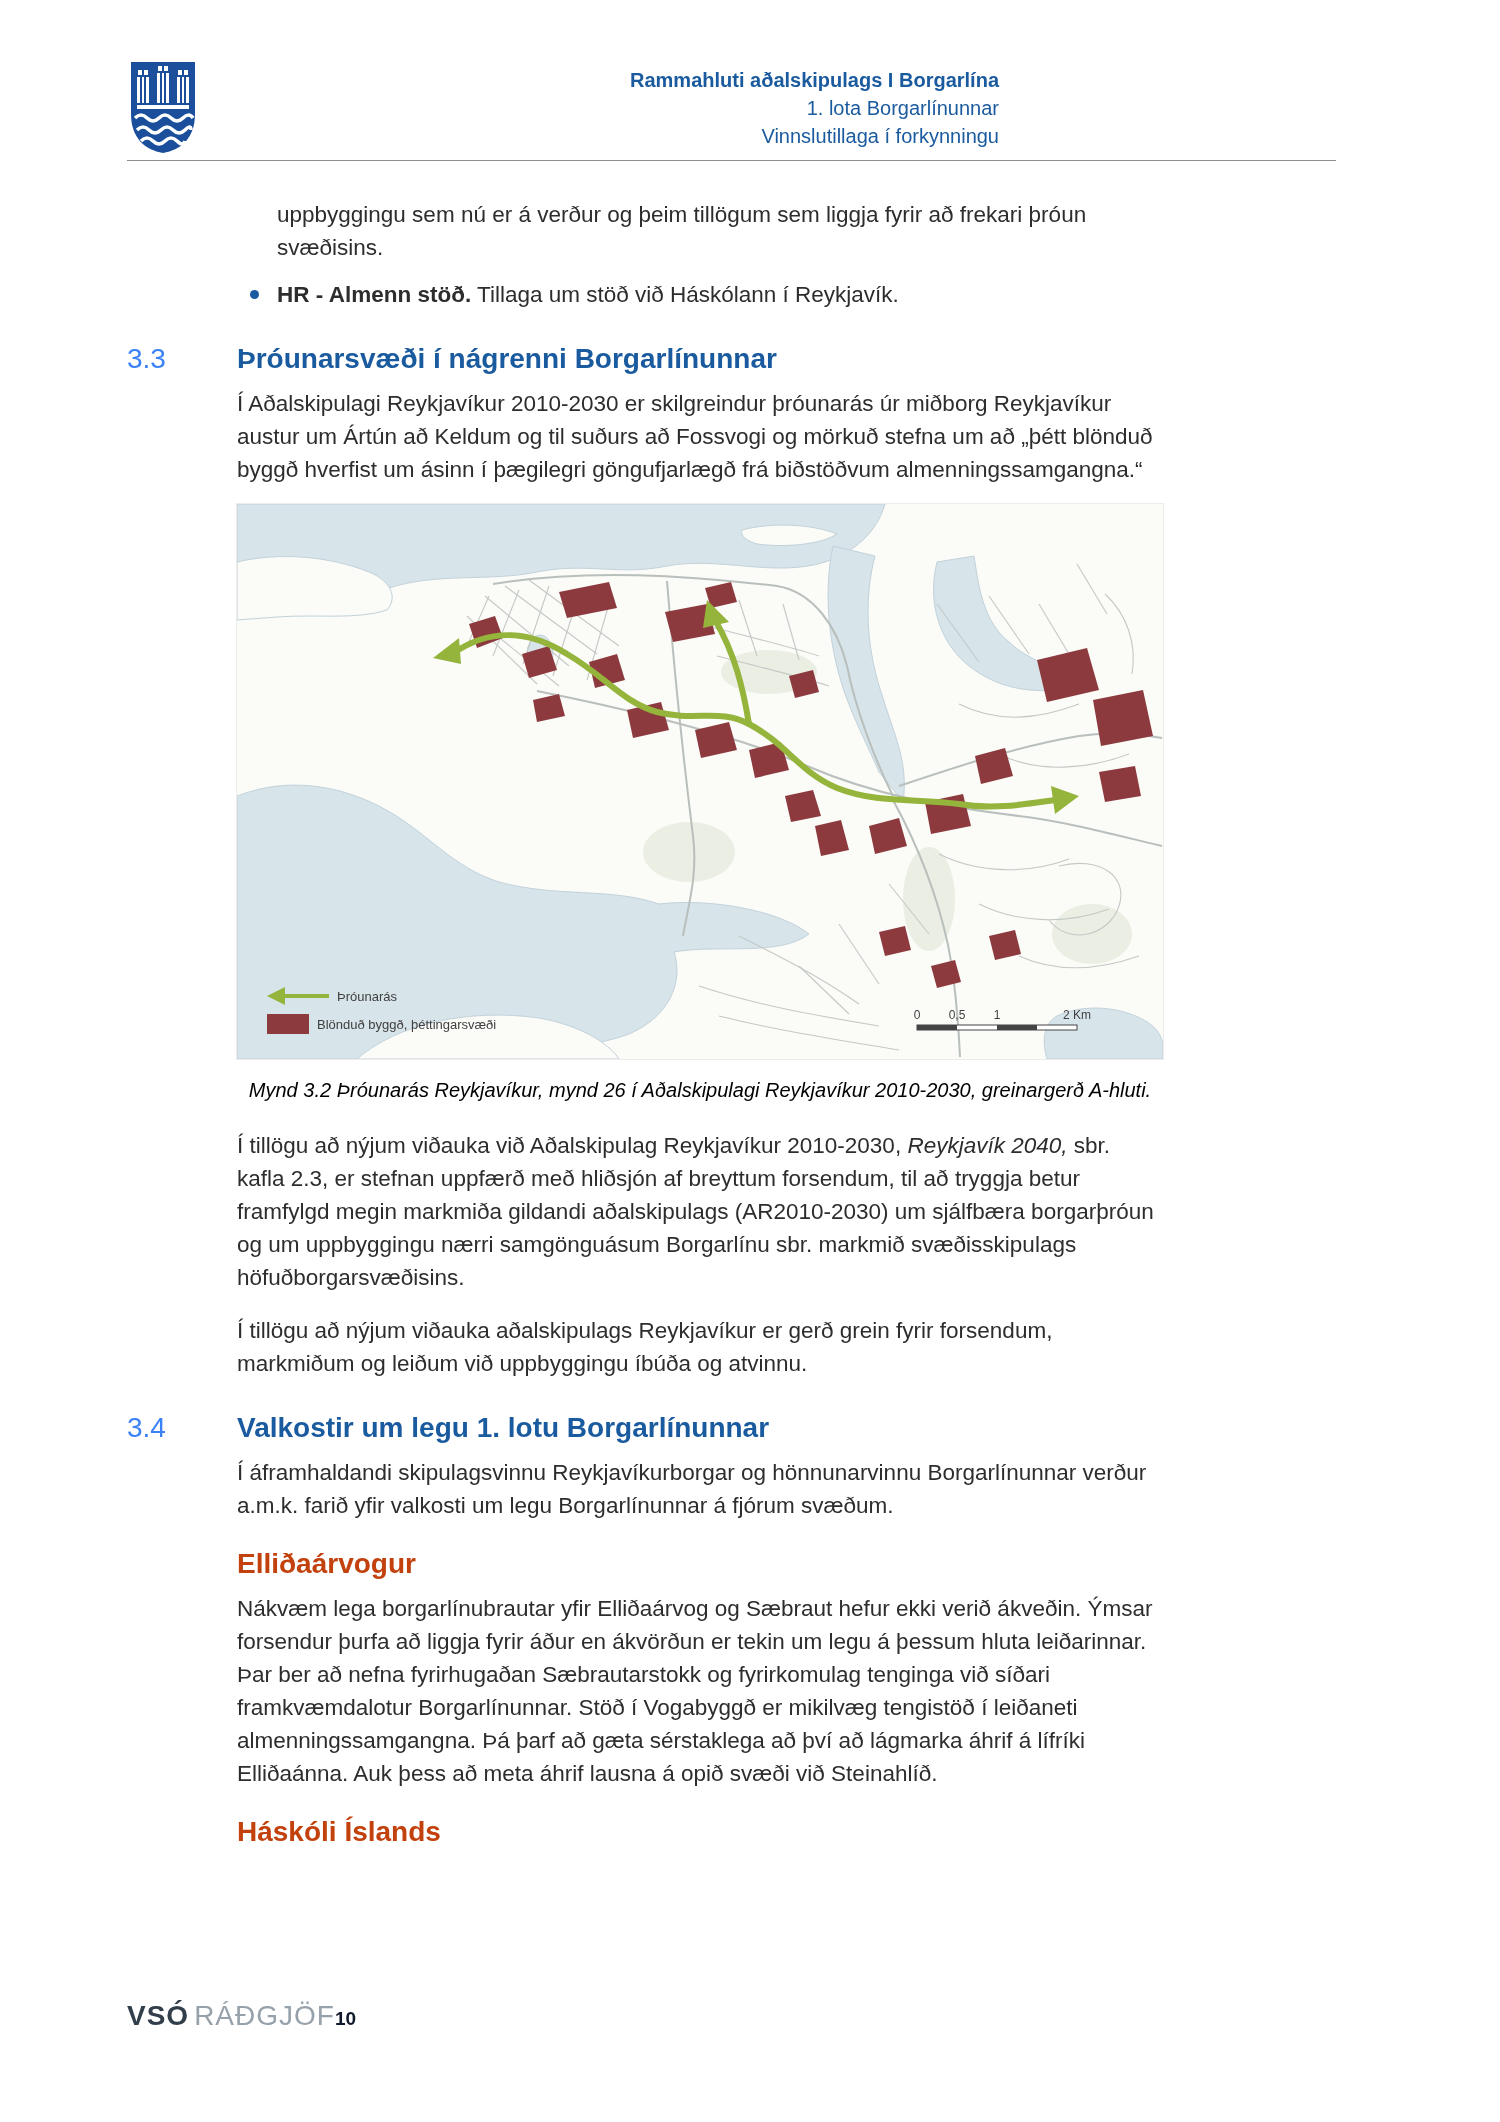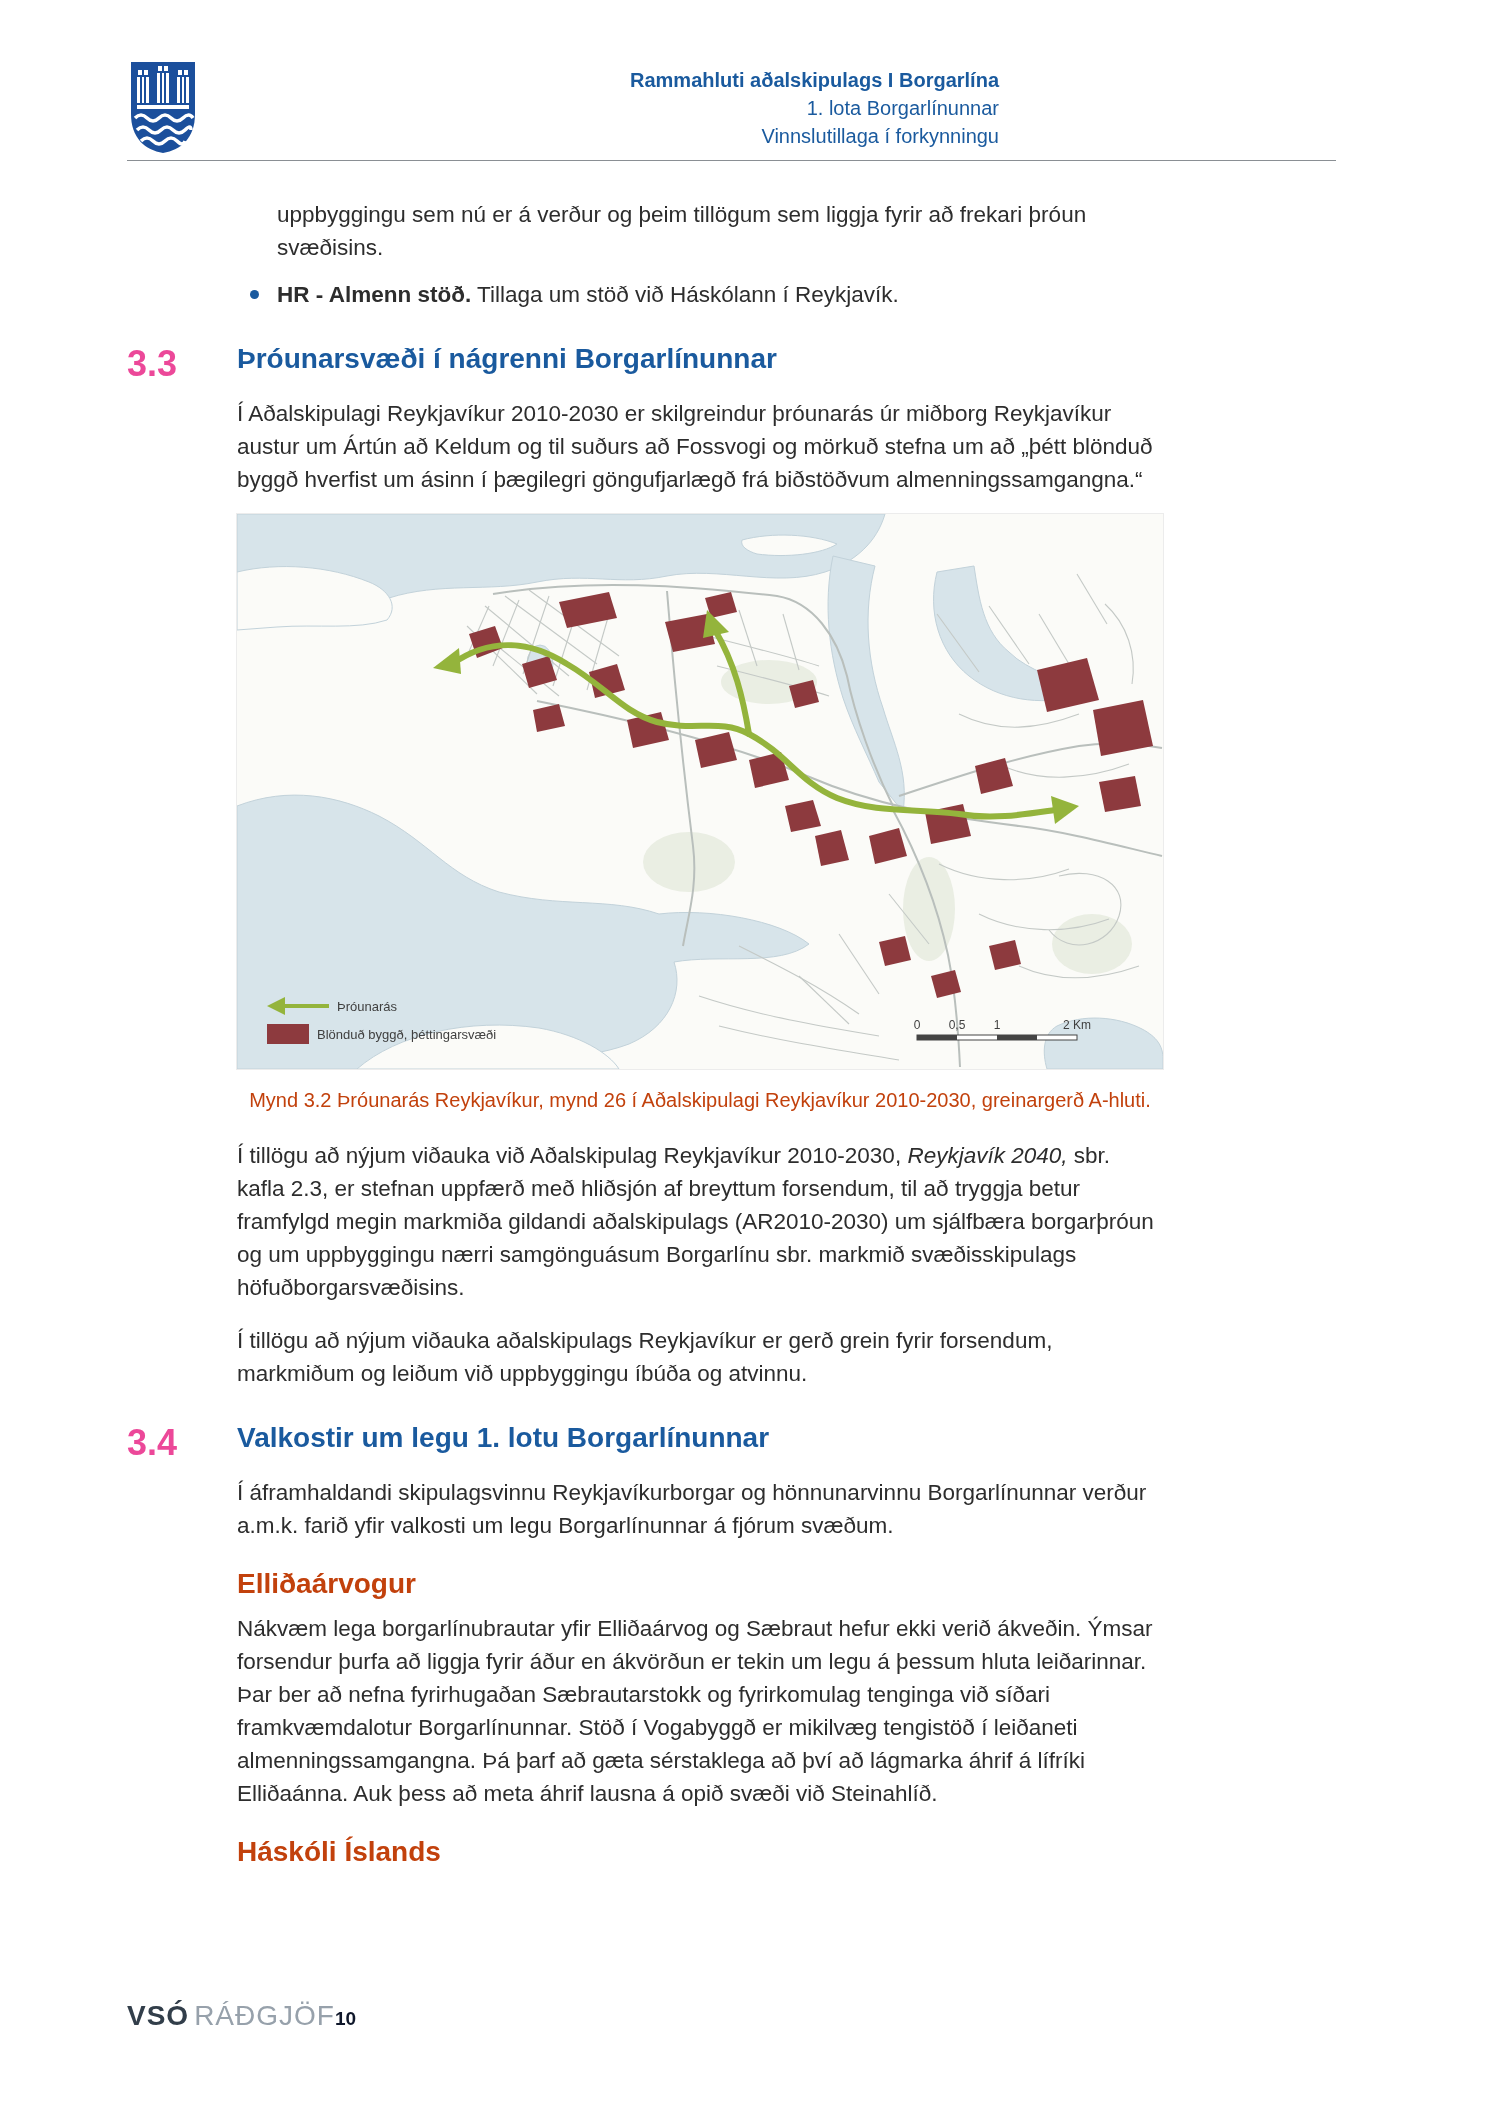--- a/index.html
+++ b/index.html
@@ -14,28 +14,28 @@
     color:#1a5a9e; font-size:20px; line-height:28px; }
   .header-text .line1 { font-weight:bold; }
   .header-rule { position:absolute; left:127px; top:160px; width:1245px; border-top:1.5px solid #8a8f94; }
   
   .content { position:absolute; left:0; top:198px; width:1500px; }
   .p { margin-left:237px; width:926px; font-size:22.5px; line-height:33px; color:#2d2d2d; }
   .p.indent { margin-left:277px; width:886px; }
   .bullet-row { display:flex; margin:14px 0 0 250px; width:913px; font-size:22.5px; line-height:33px; }
   .bullet-dot { width:9px; height:9px; border-radius:50%; background:#1a5a9e; margin:12px 18px 0 0; flex:none; }
   .section-head { display:flex; margin:32px 0 0 127px; }
-  .section-num { width:110px; font-size:36px; font-weight:bold; color:#ec4899; flex:none; }
+  .section-num { width:110px; font-size:28px; font-weight:normal; color:#3b82f6; flex:none; }
   .section-title { font-size:28px; font-weight:bold; color:#1a5a9e; }
   .after-head { margin-top:12px; }
   .gap-lg { margin-top:26px; }
   .gap-md { margin-top:20px; }
   .map-figure { margin:18px 0 0 237px; width:926px;text-align:center; }
   .map-figure svg.map { display:block; outline:1px solid #ececec; }
-  .caption { margin:18px 0 0 237px; width:926px; font-size:20px; line-height:26px; color:#c2410c; }
+  .caption { margin:18px 0 0 237px; width:926px; font-size:20px; line-height:26px; color:#000000;font-style:italic; }
   .sub-head { margin:26px 0 0 237px; font-size:28px; font-weight:bold; color:#c2410c; }
   .sub-head + .p { margin-top:12px; }
   em.doc-italic { font-style:italic; }
   b.doc-bold { font-weight:bold; }
   
   .footer { position:absolute; left:127px; top:2000px; width:1038px;
     display:flex; align-items:baseline; }
   .brand { font-size:28px; letter-spacing:1px; }
   .brand-bold { font-weight:bold; color:#323e4a; }
   .brand-light { color:#97a1ab; margin-left:5px; }

